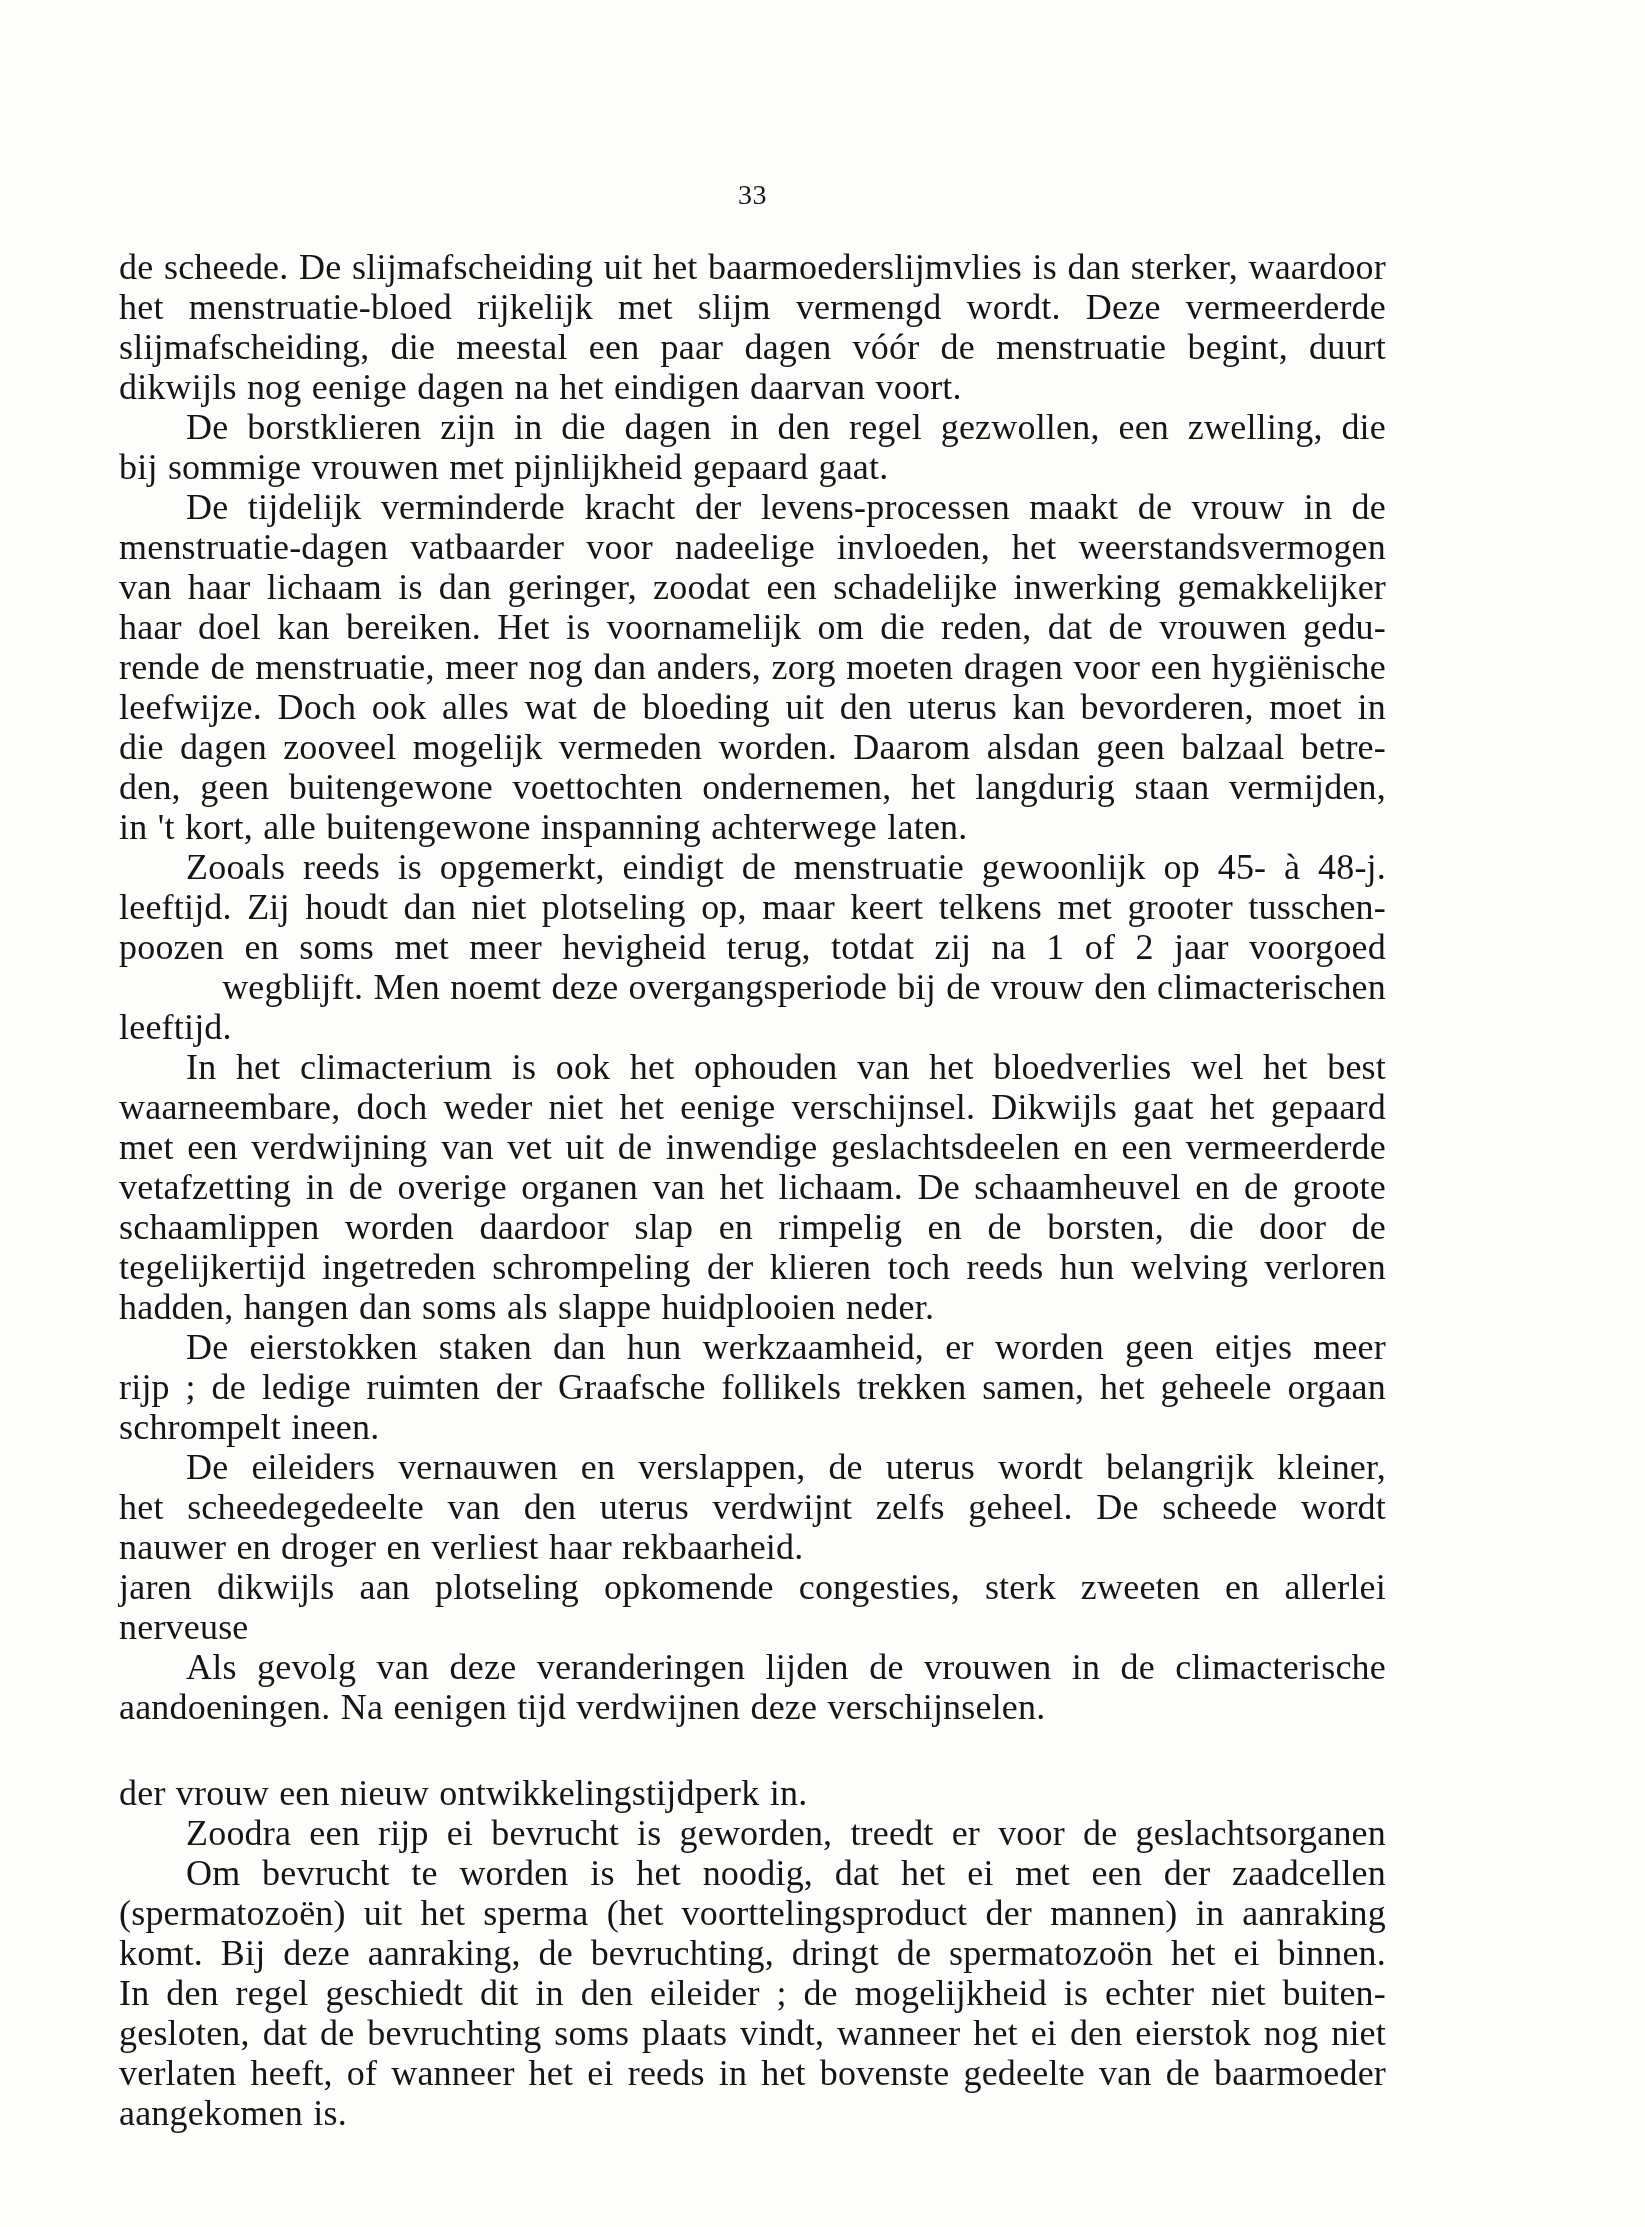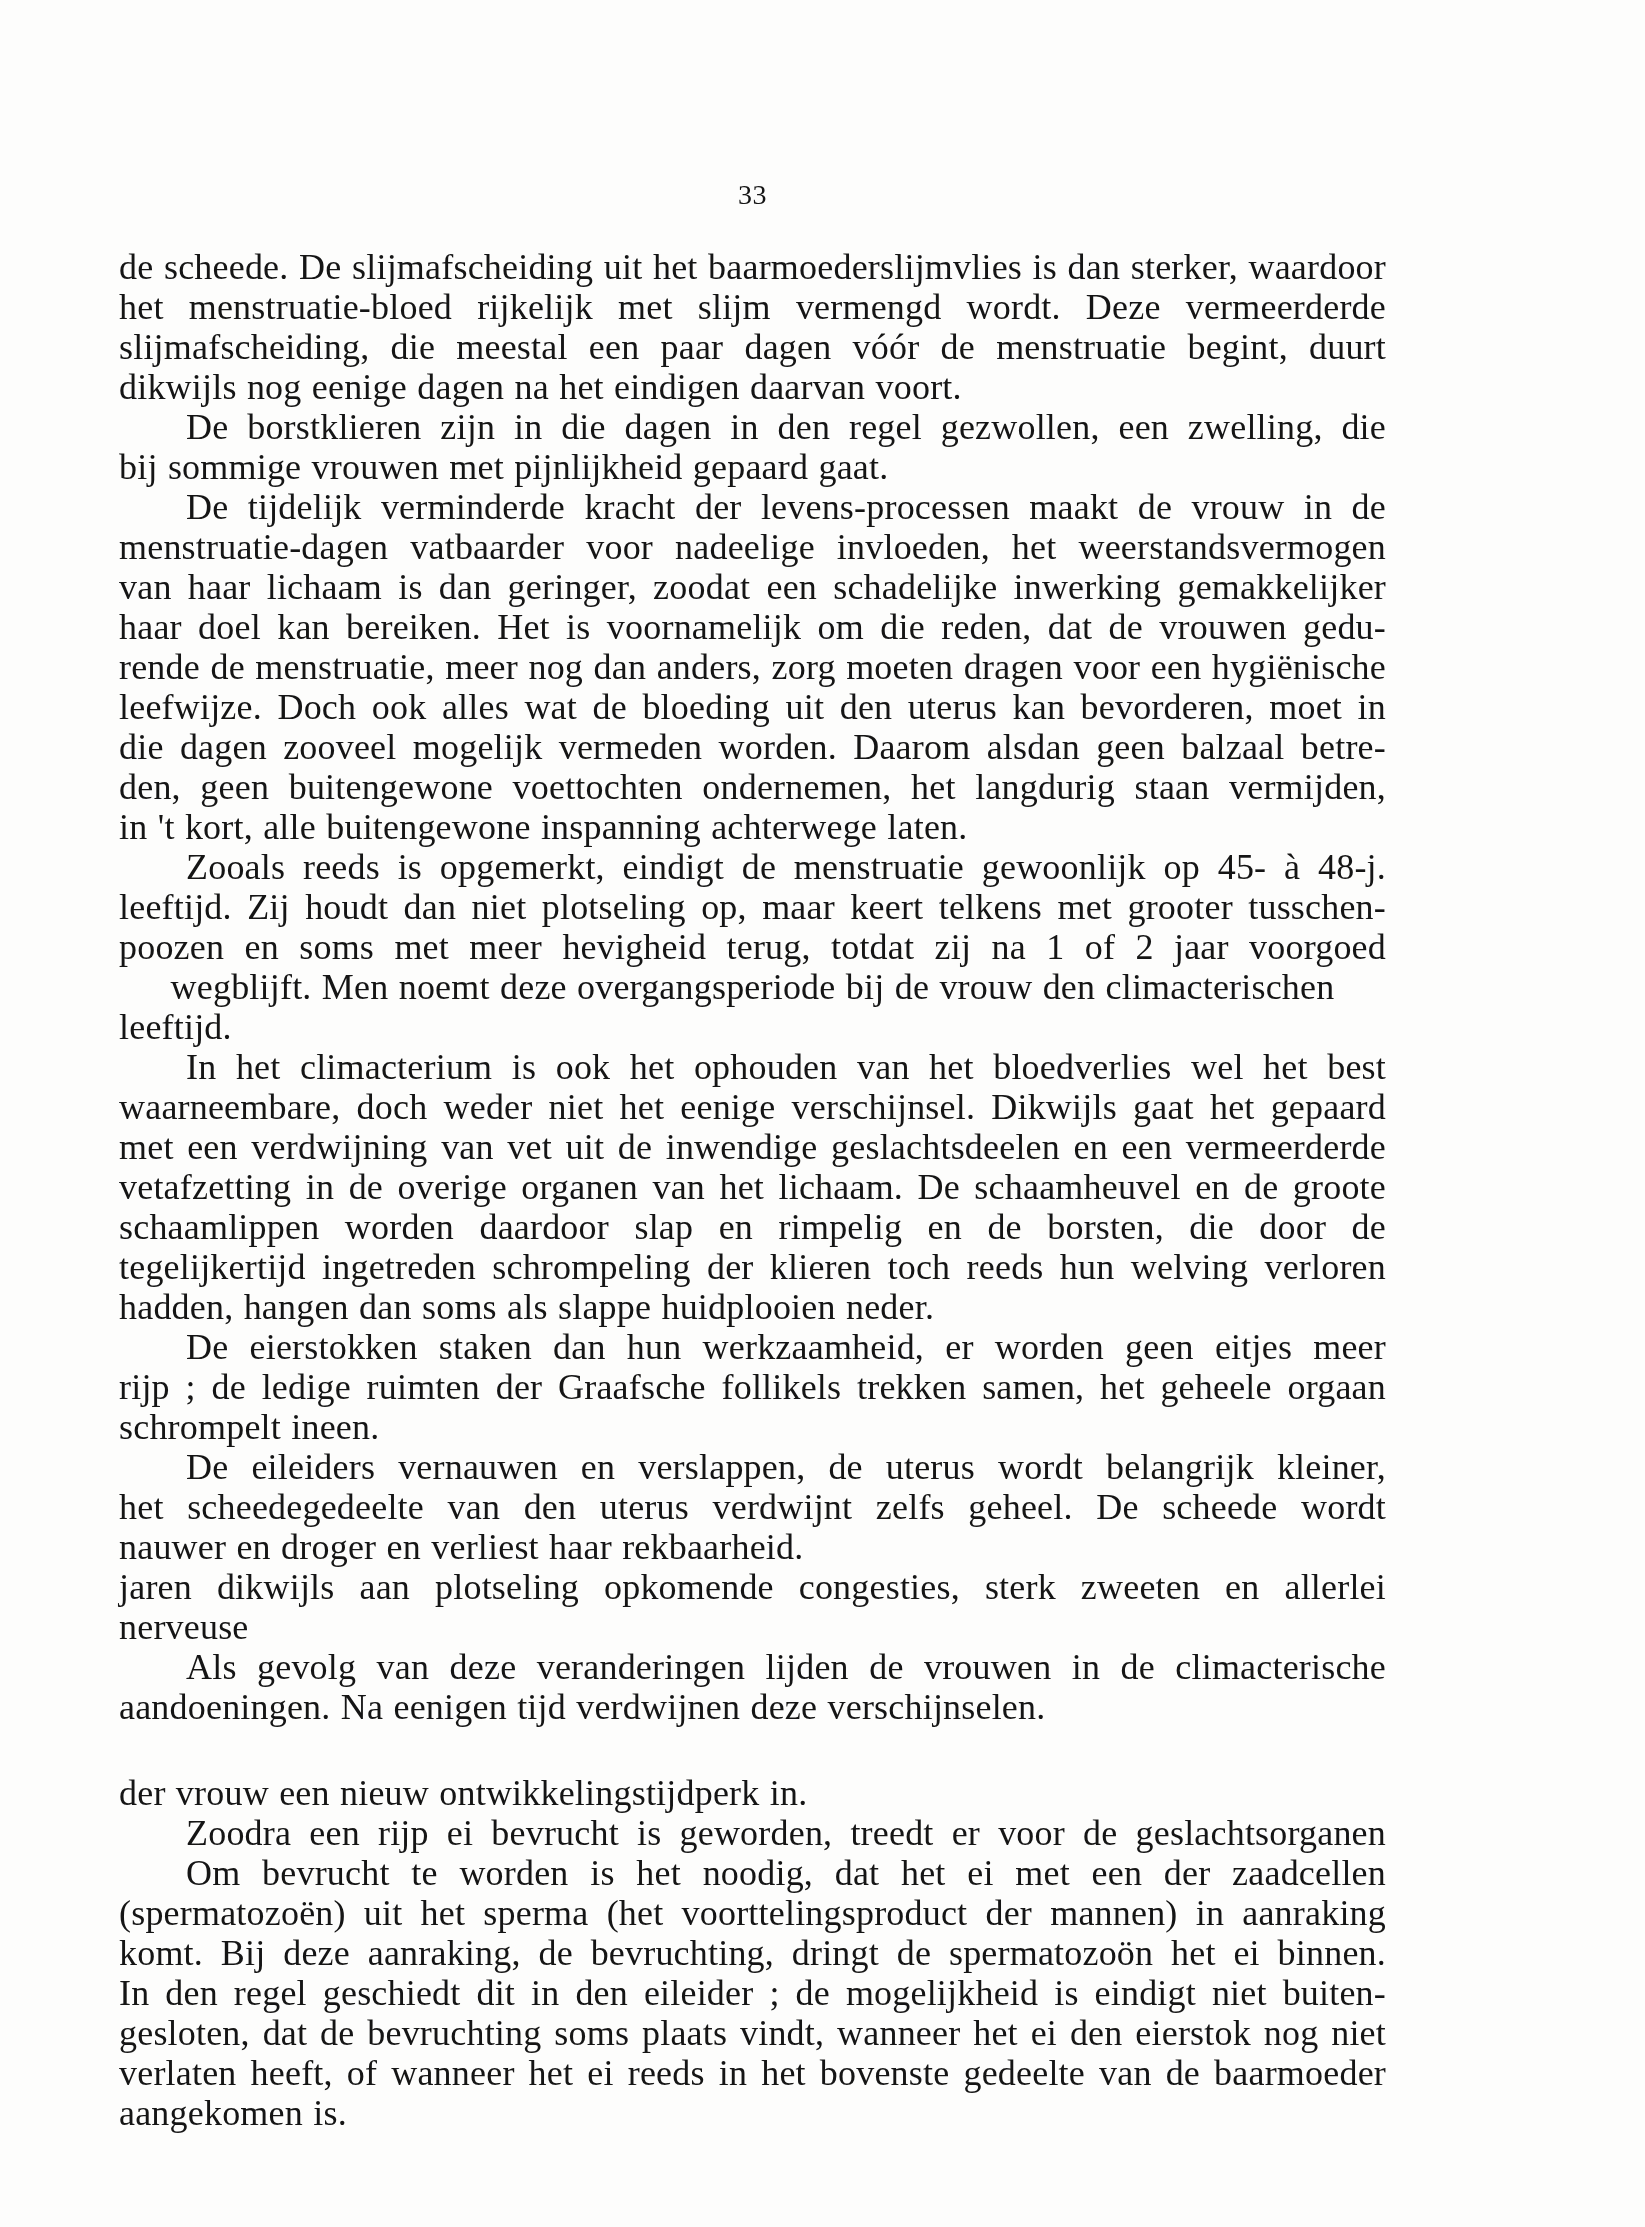--- a/index.html
+++ b/index.html
@@ -41,21 +41,21 @@
     letter-spacing: 0.2px;
     word-spacing: 1.1px;
   }
   .paragraph { margin: 0; }
   .paragraph.section-gap { margin-top: 46px; }
   .line {
     text-align: justify;
     text-align-last: justify;
   }
   .line.last {
-    text-align: center;
+    text-align: right;
     text-align-last: left;
     font-family: Liberation Serif, serif;
   }
   .line.indent {
     padding-left: 67px;
   }
 </style>
 </head>
 <body>
 
@@ -114,20 +114,20 @@
         <div class="line last">aandoeningen.  Na eenigen tijd verdwijnen deze verschijnselen.</div>
       </div>
       <div class="paragraph section-gap">
         <div class="line last">der vrouw een nieuw ontwikkelingstijdperk in.</div>
         <div class="line indent">Zoodra een rijp ei bevrucht is geworden, treedt er voor de geslachtsorganen</div>
       </div>
       <div class="paragraph">
         <div class="line indent">Om bevrucht te worden is het noodig, dat het ei met een der zaadcellen</div>
         <div class="line">(spermatozoën) uit het sperma (het voorttelingsproduct der mannen) in aanraking</div>
         <div class="line">komt.  Bij deze aanraking, de bevruchting, dringt de spermatozoön het ei binnen.</div>
-        <div class="line">In den regel geschiedt dit in den eileider ; de mogelijkheid is eindigt niet buiten-</div>
+        <div class="line">In den regel geschiedt dit in den eileider ; de mogelijkheid is echter niet buiten-</div>
         <div class="line">gesloten, dat de bevruchting soms plaats vindt, wanneer het ei den eierstok nog niet</div>
         <div class="line">verlaten heeft, of wanneer het ei reeds in het bovenste gedeelte van de baarmoeder</div>
         <div class="line last">aangekomen is.</div>
       </div>
     </div>
 </div>
 
 
 </body></html>

